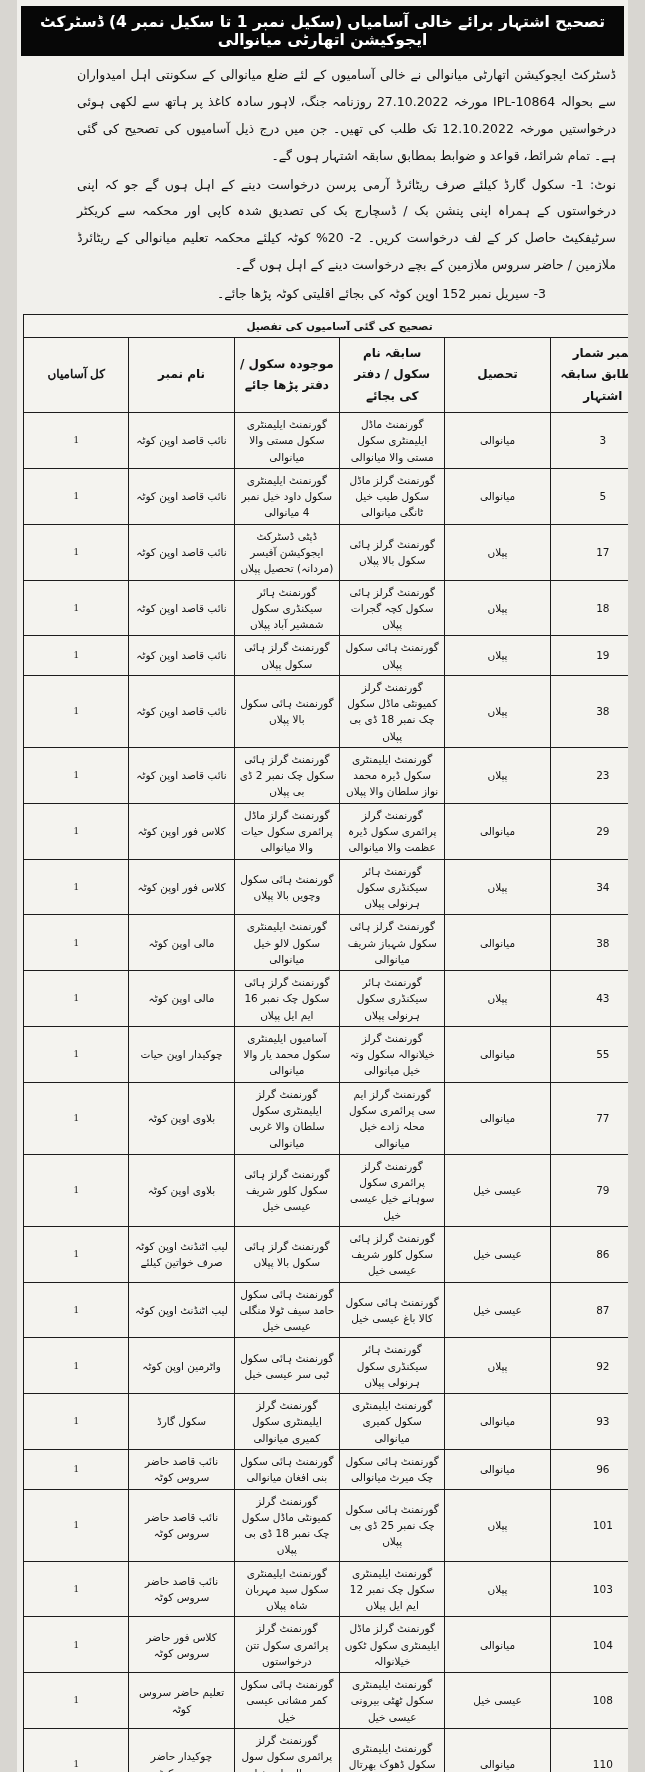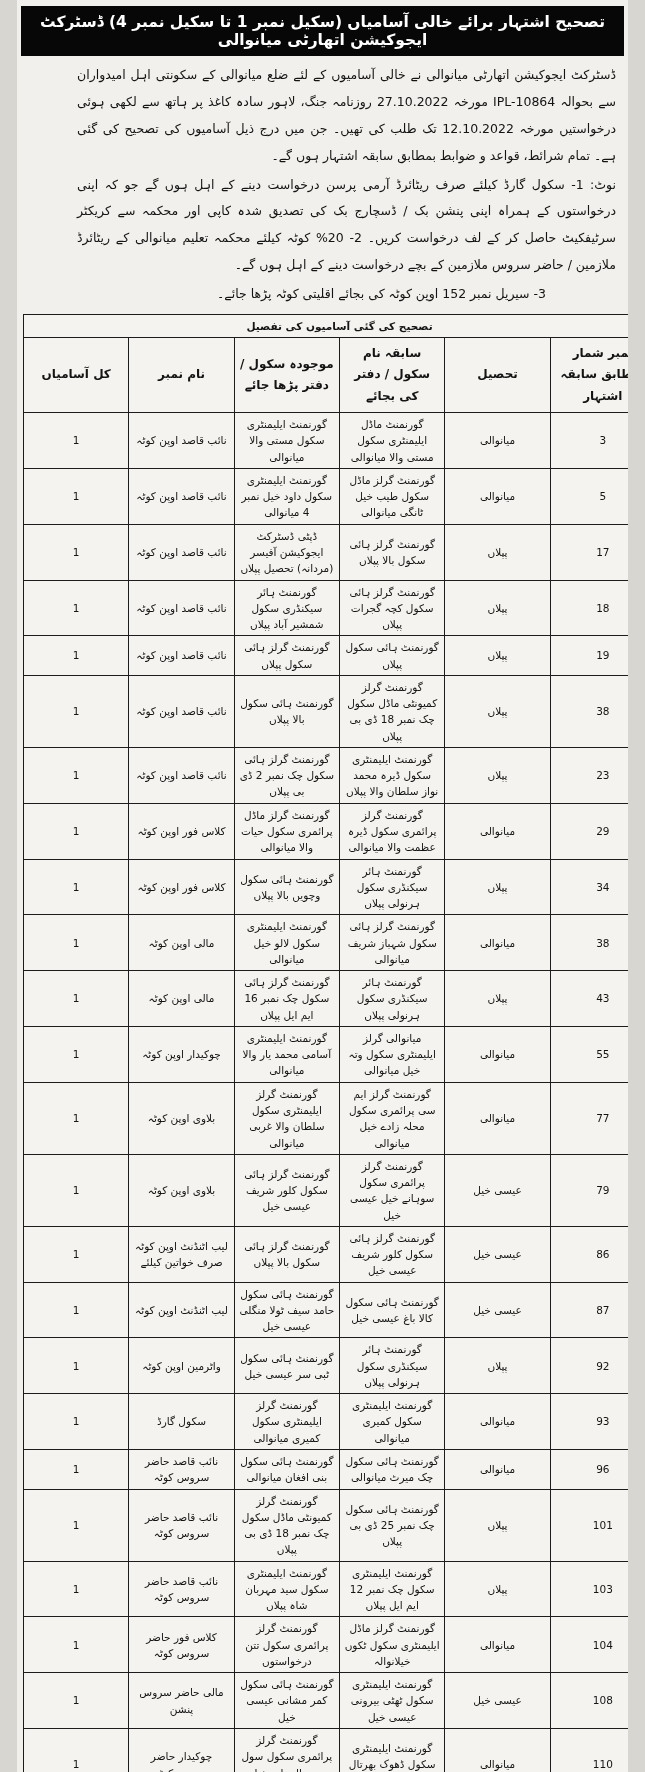--- a/index.html
+++ b/index.html
@@ -53,21 +53,21 @@
     text-align:right;font-weight:bold;font-size:14.5px;
     padding:6px 12px;
     margin-left:31px;
   }
   tr.head th{font-size:12px;font-weight:bold;height:68px;line-height:1.8;}
   .c-serial{width:54px;}
   .c-tehsil{width:54px;}
   .c-prev{width:192px;}
   .c-curr{width:176px;margin-left:28px;}
   .c-post{width:100px;}
-  .c-total{width:45px;}
+  .c-total{width:45px;font-family:Liberation Serif, serif;}
   tbody tr td{height:30px;}
 </style>
 </head>
 <body>
 
 <div class="page">
 
   <div class="banner">تصحیح اشتہار برائے خالی آسامیاں (سکیل نمبر 1 تا سکیل نمبر 4) ڈسٹرکٹ ایجوکیشن اتھارٹی میانوالی</div>
 
   <div class="intro">
@@ -175,23 +175,23 @@
       <td class="c-serial">43</td>
       <td class="c-tehsil">پپلاں</td>
       <td class="c-prev">گورنمنٹ ہائر سیکنڈری سکول ہرنولی پپلاں</td>
       <td class="c-curr">گورنمنٹ گرلز ہائی سکول چک نمبر 16 ایم ایل پپلاں</td>
       <td class="c-post">مالی اوپن کوٹہ</td>
       <td class="c-total">1</td>
     </tr>
         <tr>
       <td class="c-serial">55</td>
       <td class="c-tehsil">میانوالی</td>
-      <td class="c-prev">میانوالی گرلز ایلیمنٹری سکول وتہ خیل میانوالی</td>
-      <td class="c-curr">گورنمنٹ ایلیمنٹری آسامی محمد یار والا میانوالی</td>
-      <td class="c-post">چوکیدار اوپن کوٹہ</td>
+      <td class="c-prev">گورنمنٹ گرلز خیلانوالہ سکول وتہ خیل میانوالی</td>
+      <td class="c-curr">آسامیوں ایلیمنٹری سکول محمد یار والا میانوالی</td>
+      <td class="c-post">چوکیدار اوپن حیات</td>
       <td class="c-total">1</td>
     </tr>
         <tr>
       <td class="c-serial">77</td>
       <td class="c-tehsil">میانوالی</td>
       <td class="c-prev">گورنمنٹ گرلز ایم سی پرائمری سکول محلہ زادے خیل میانوالی</td>
       <td class="c-curr">گورنمنٹ گرلز ایلیمنٹری سکول سلطان والا غربی میانوالی</td>
       <td class="c-post">بلاوی اوپن کوٹہ</td>
       <td class="c-total">1</td>
     </tr>
@@ -265,21 +265,21 @@
       <td class="c-prev">گورنمنٹ گرلز ماڈل ایلیمنٹری سکول ٹکوں خیلانوالہ</td>
       <td class="c-curr">گورنمنٹ گرلز پرائمری سکول تتن درخواستوں</td>
       <td class="c-post">کلاس فور حاضر سروس کوٹہ</td>
       <td class="c-total">1</td>
     </tr>
         <tr>
       <td class="c-serial">108</td>
       <td class="c-tehsil">عیسی خیل</td>
       <td class="c-prev">گورنمنٹ ایلیمنٹری سکول ٹھٹی بیرونی عیسی خیل</td>
       <td class="c-curr">گورنمنٹ ہائی سکول کمر مشانی عیسی خیل</td>
-      <td class="c-post">مالی حاضر سروس پنشن</td>
+      <td class="c-post">تعلیم حاضر سروس کوٹہ</td>
       <td class="c-total">1</td>
     </tr>
         <tr>
       <td class="c-serial">110</td>
       <td class="c-tehsil">میانوالی</td>
       <td class="c-prev">گورنمنٹ ایلیمنٹری سکول ڈھوک بھرتال میانوالی</td>
       <td class="c-curr">گورنمنٹ گرلز پرائمری سکول سول ہسپتال داود خیل میانوالی</td>
       <td class="c-post">چوکیدار حاضر سروس کوٹہ</td>
       <td class="c-total">1</td>
     </tr>

